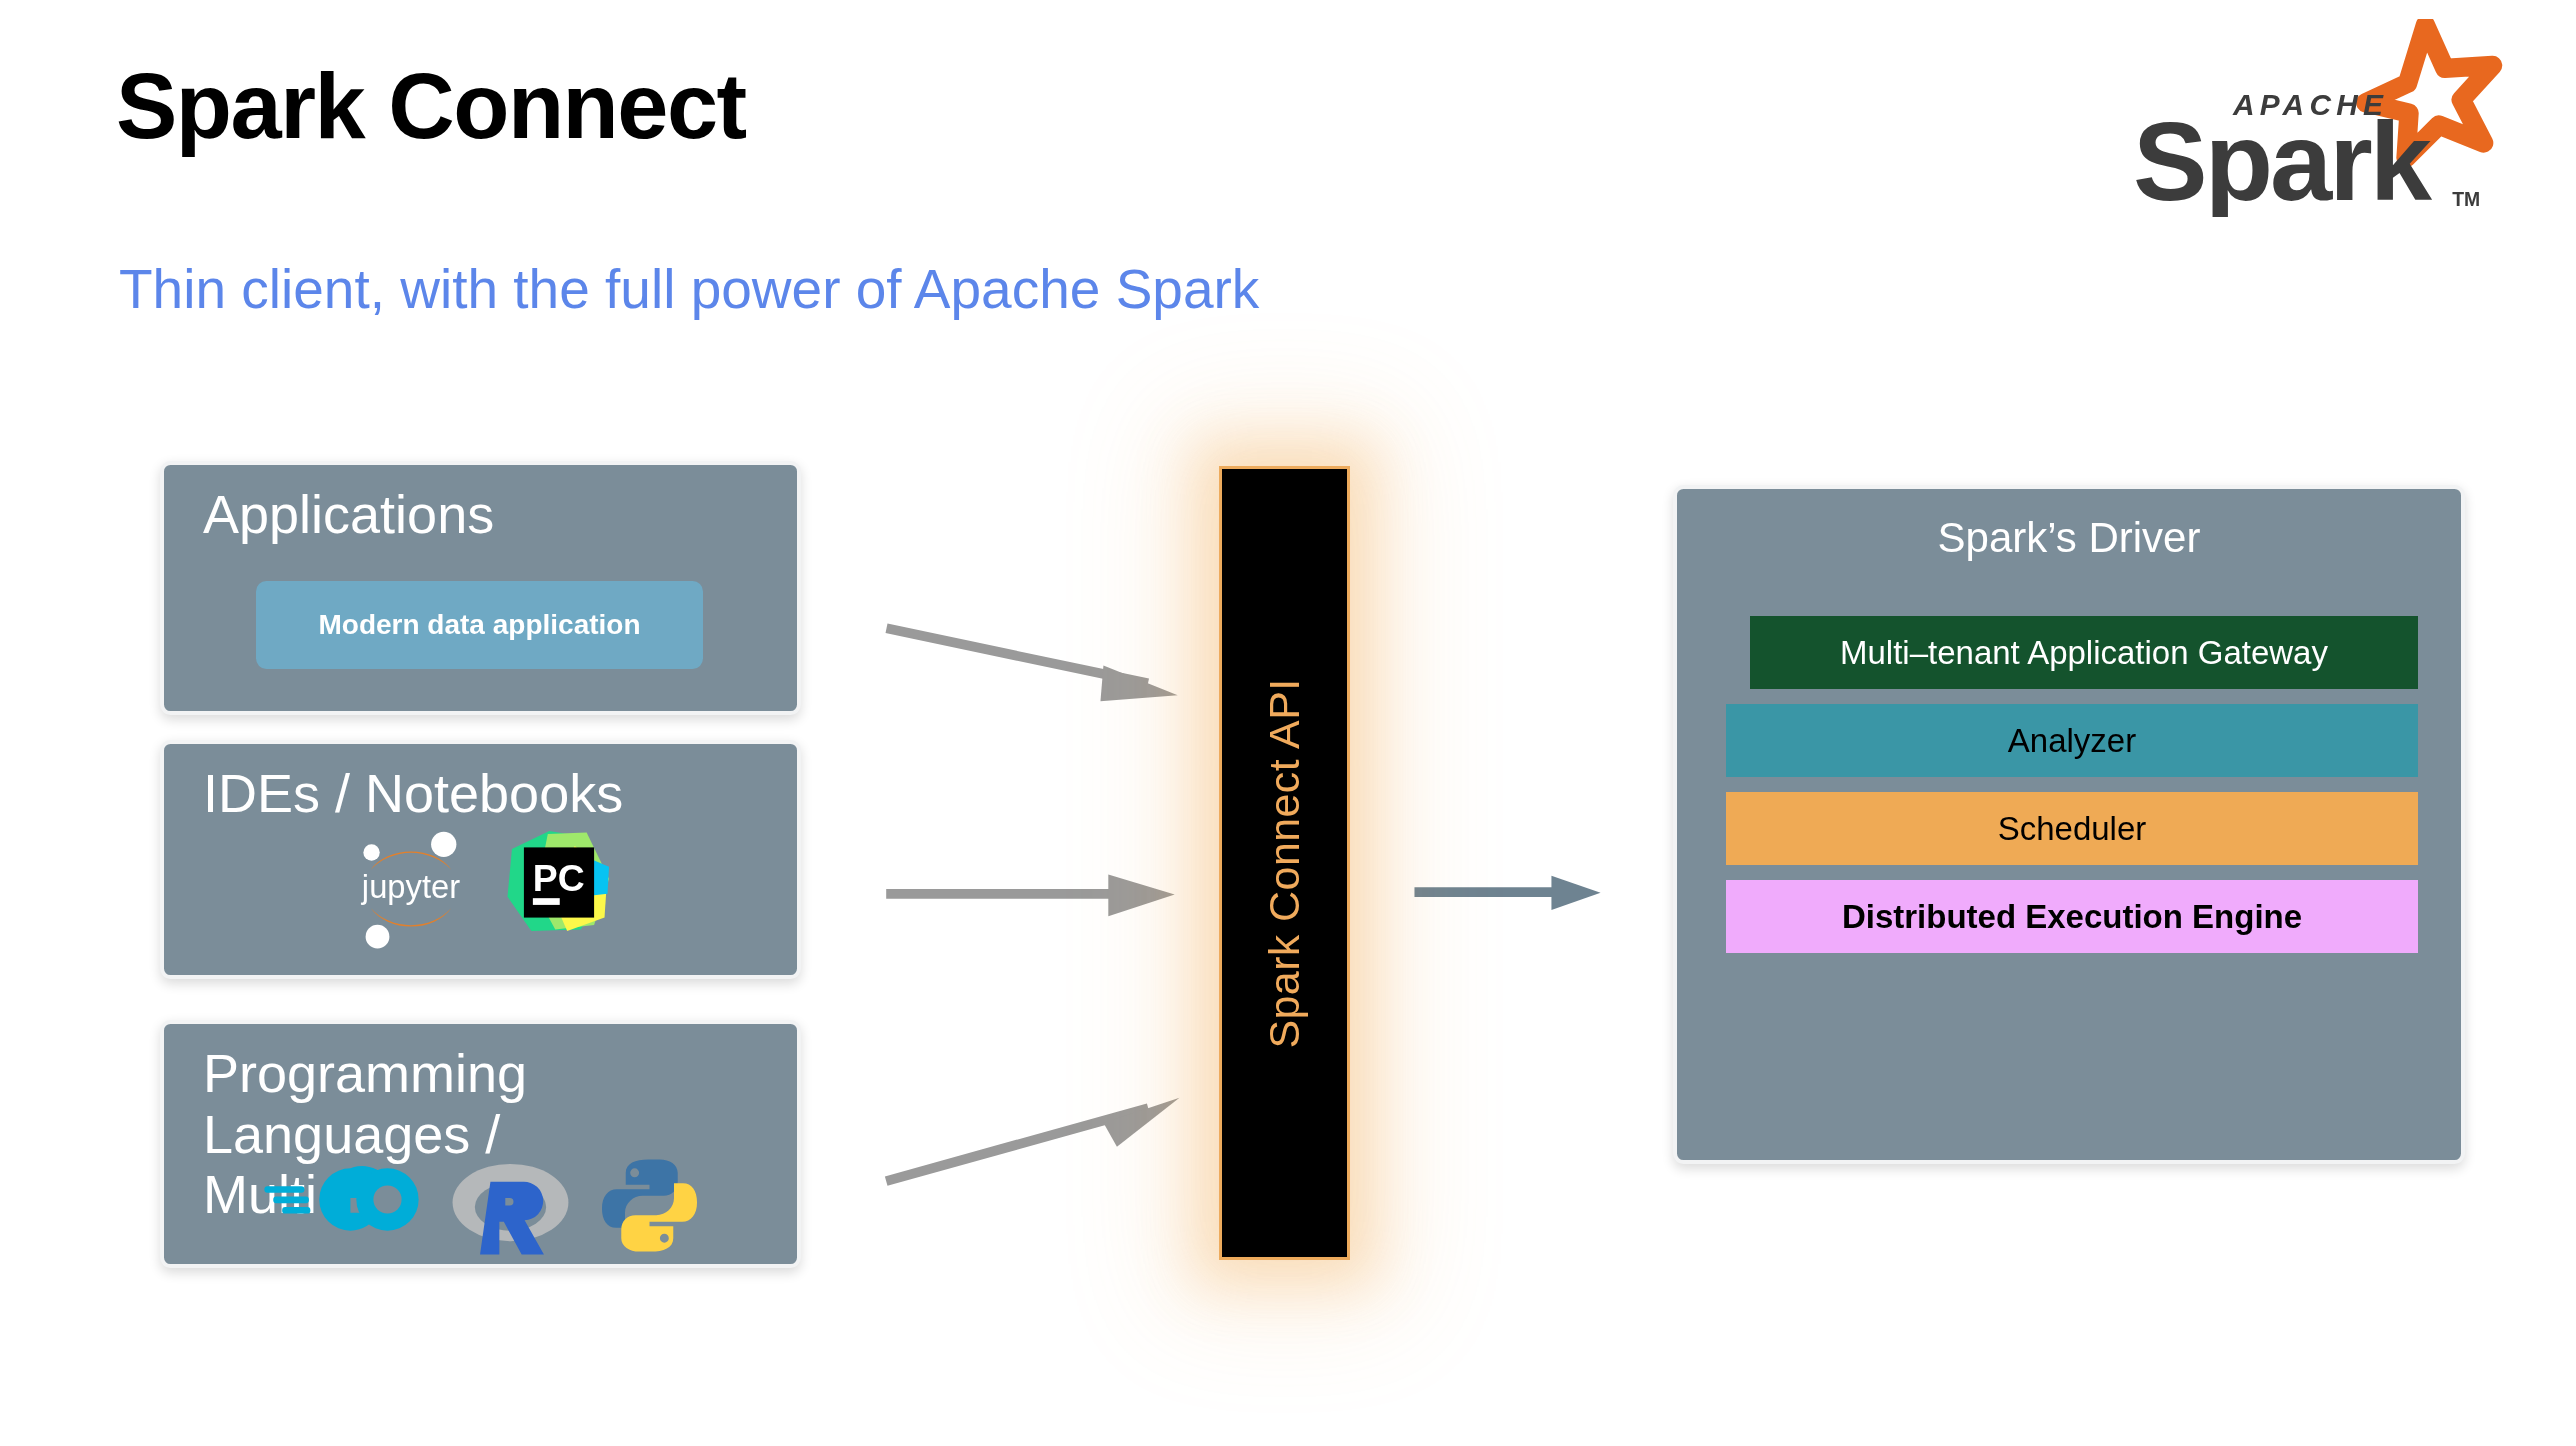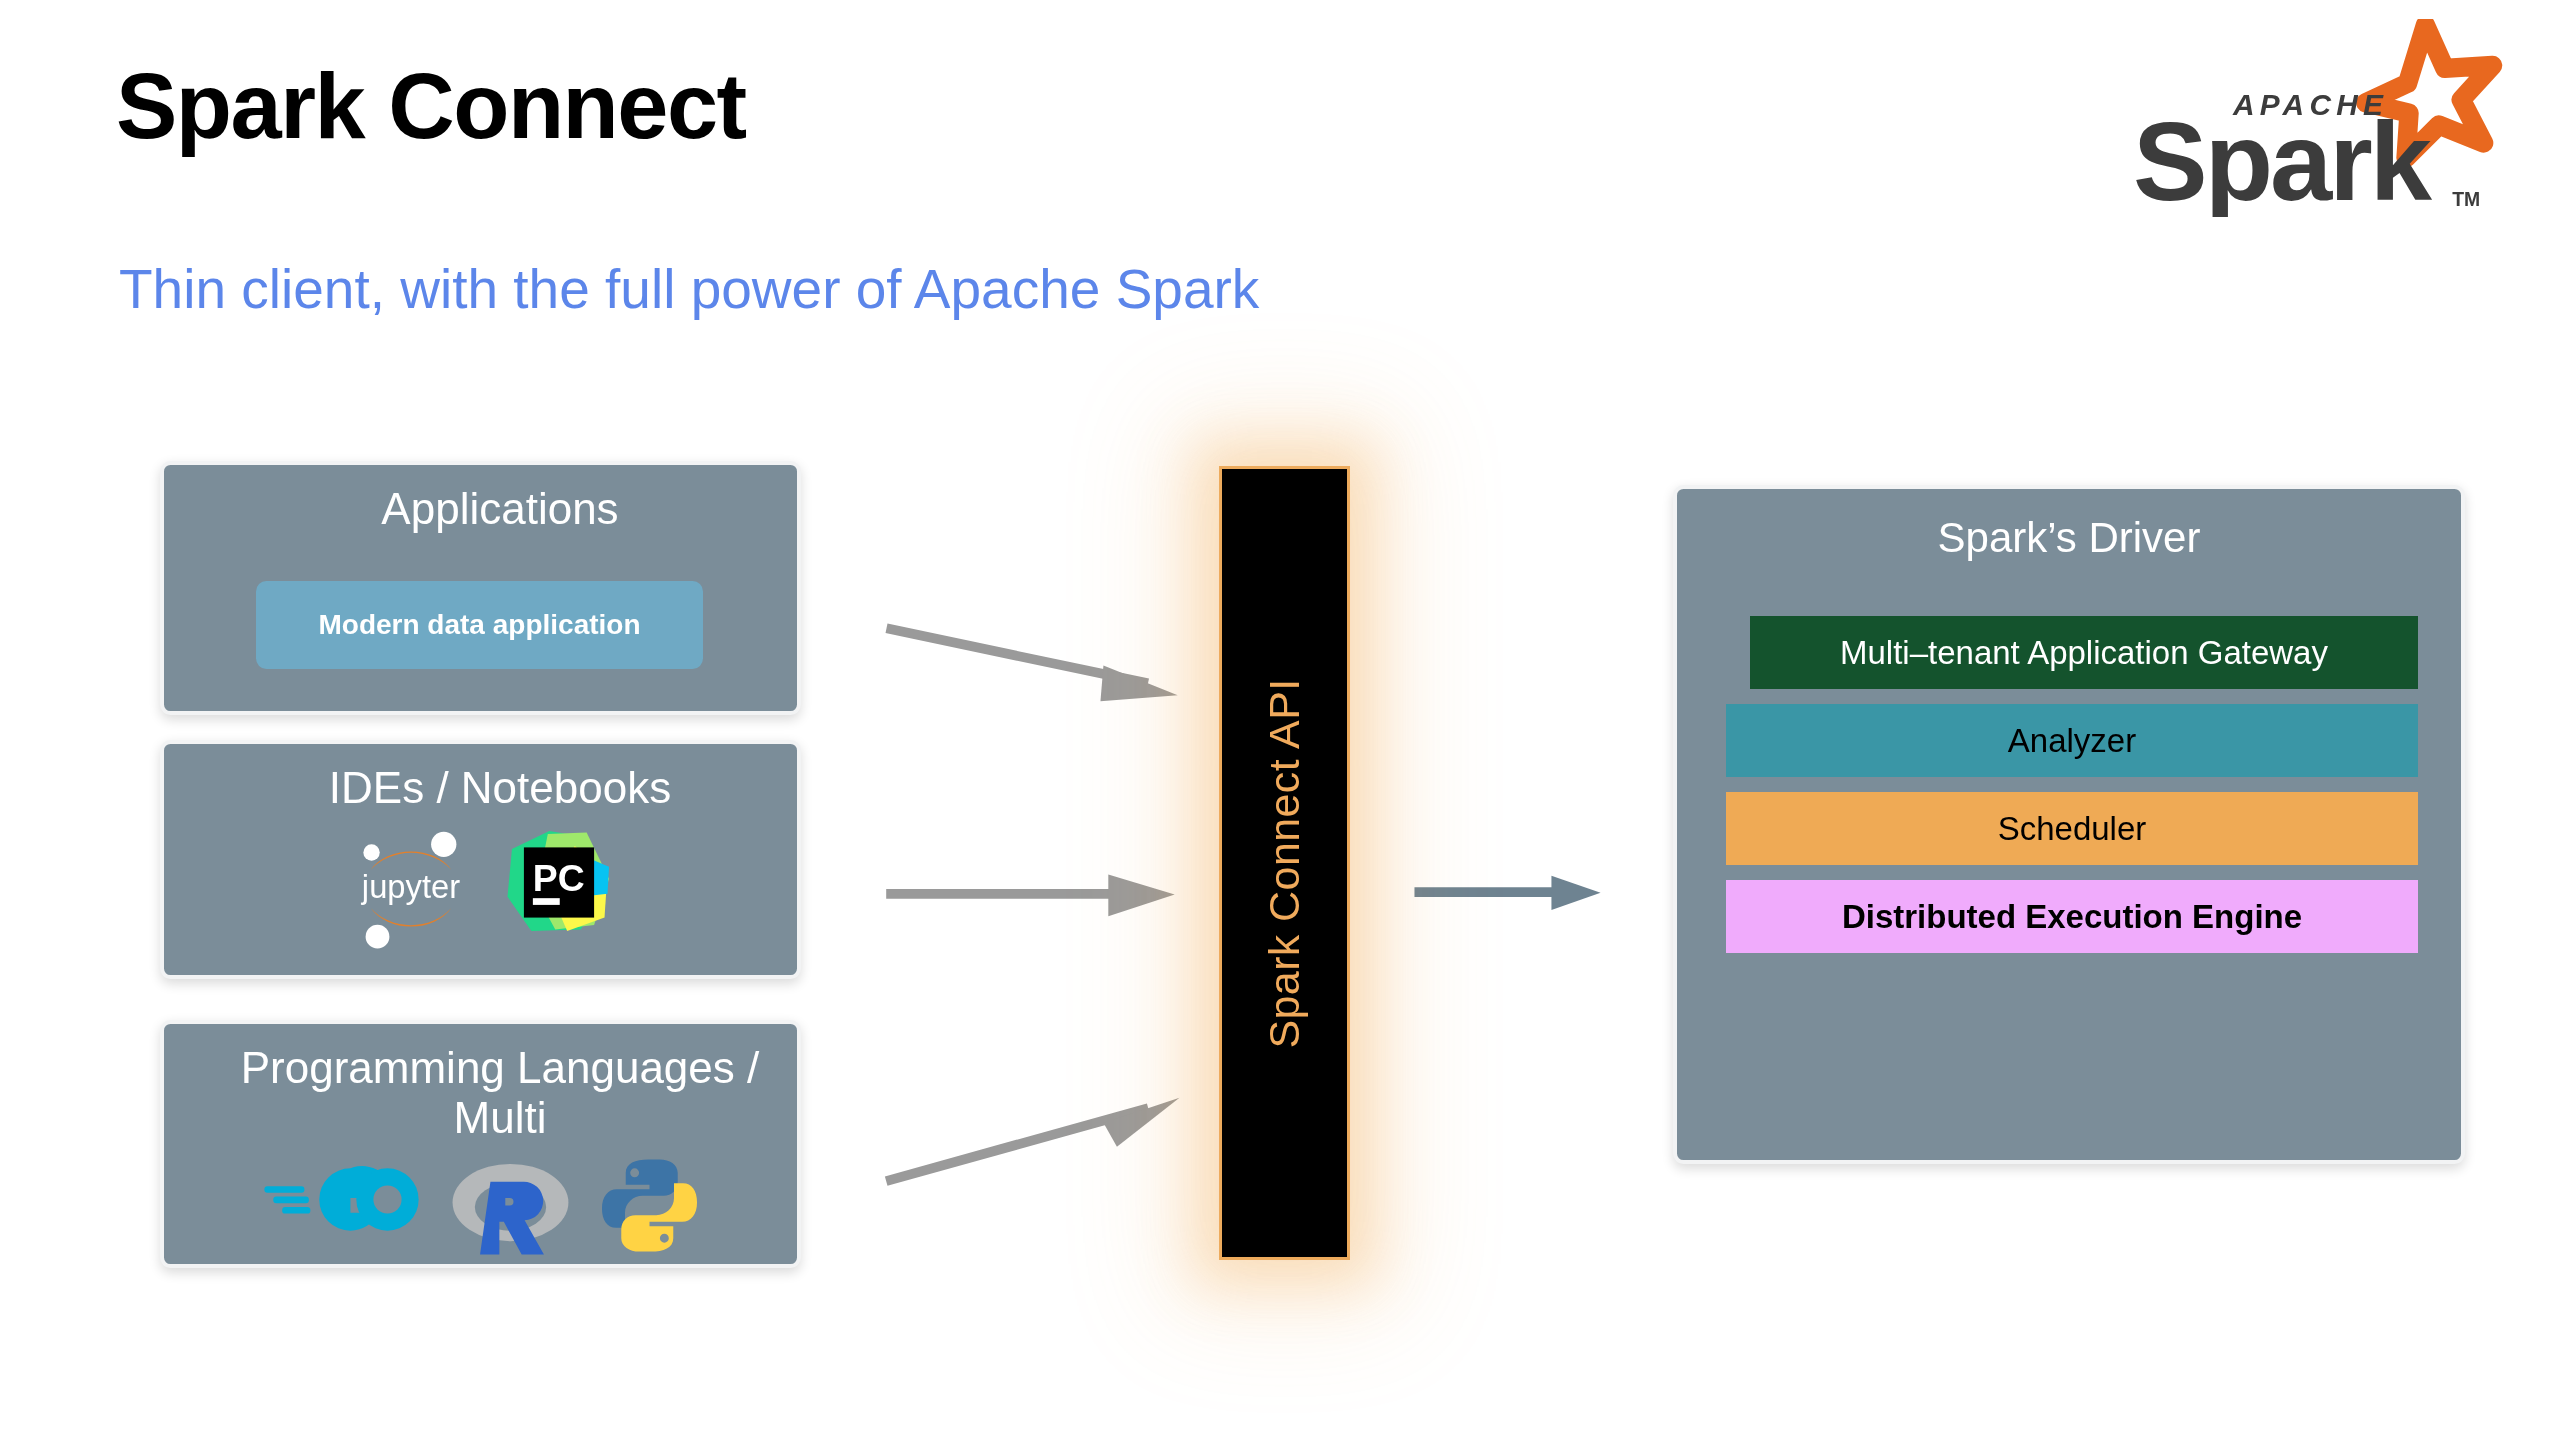--- a/index.html
+++ b/index.html
@@ -53,23 +53,22 @@
     position: absolute;
     left: 160px;
     width: 641px;
     background: #7b8d99;
     border: 4.5px solid #f2f3f4;
     border-radius: 10.4px;
     box-shadow: 0 4.5px 12px rgba(0,0,0,0.14);
     box-sizing: border-box;
   }
   .card-title {
-    text-align: center;
     color: #ffffff;
-    font-size: 44px;
+    font-size: 54px;
     font-weight: 400;
     line-height: 1.12;
     padding-top: 19.4px;
     padding-left: 39px;
   }
   #card-applications { top: 461px; height: 254px; }
   #card-ides        { top: 740px; height: 239px; }
   #card-langs       { top: 1020px; height: 248px; }
 
   #inner-app-box {

